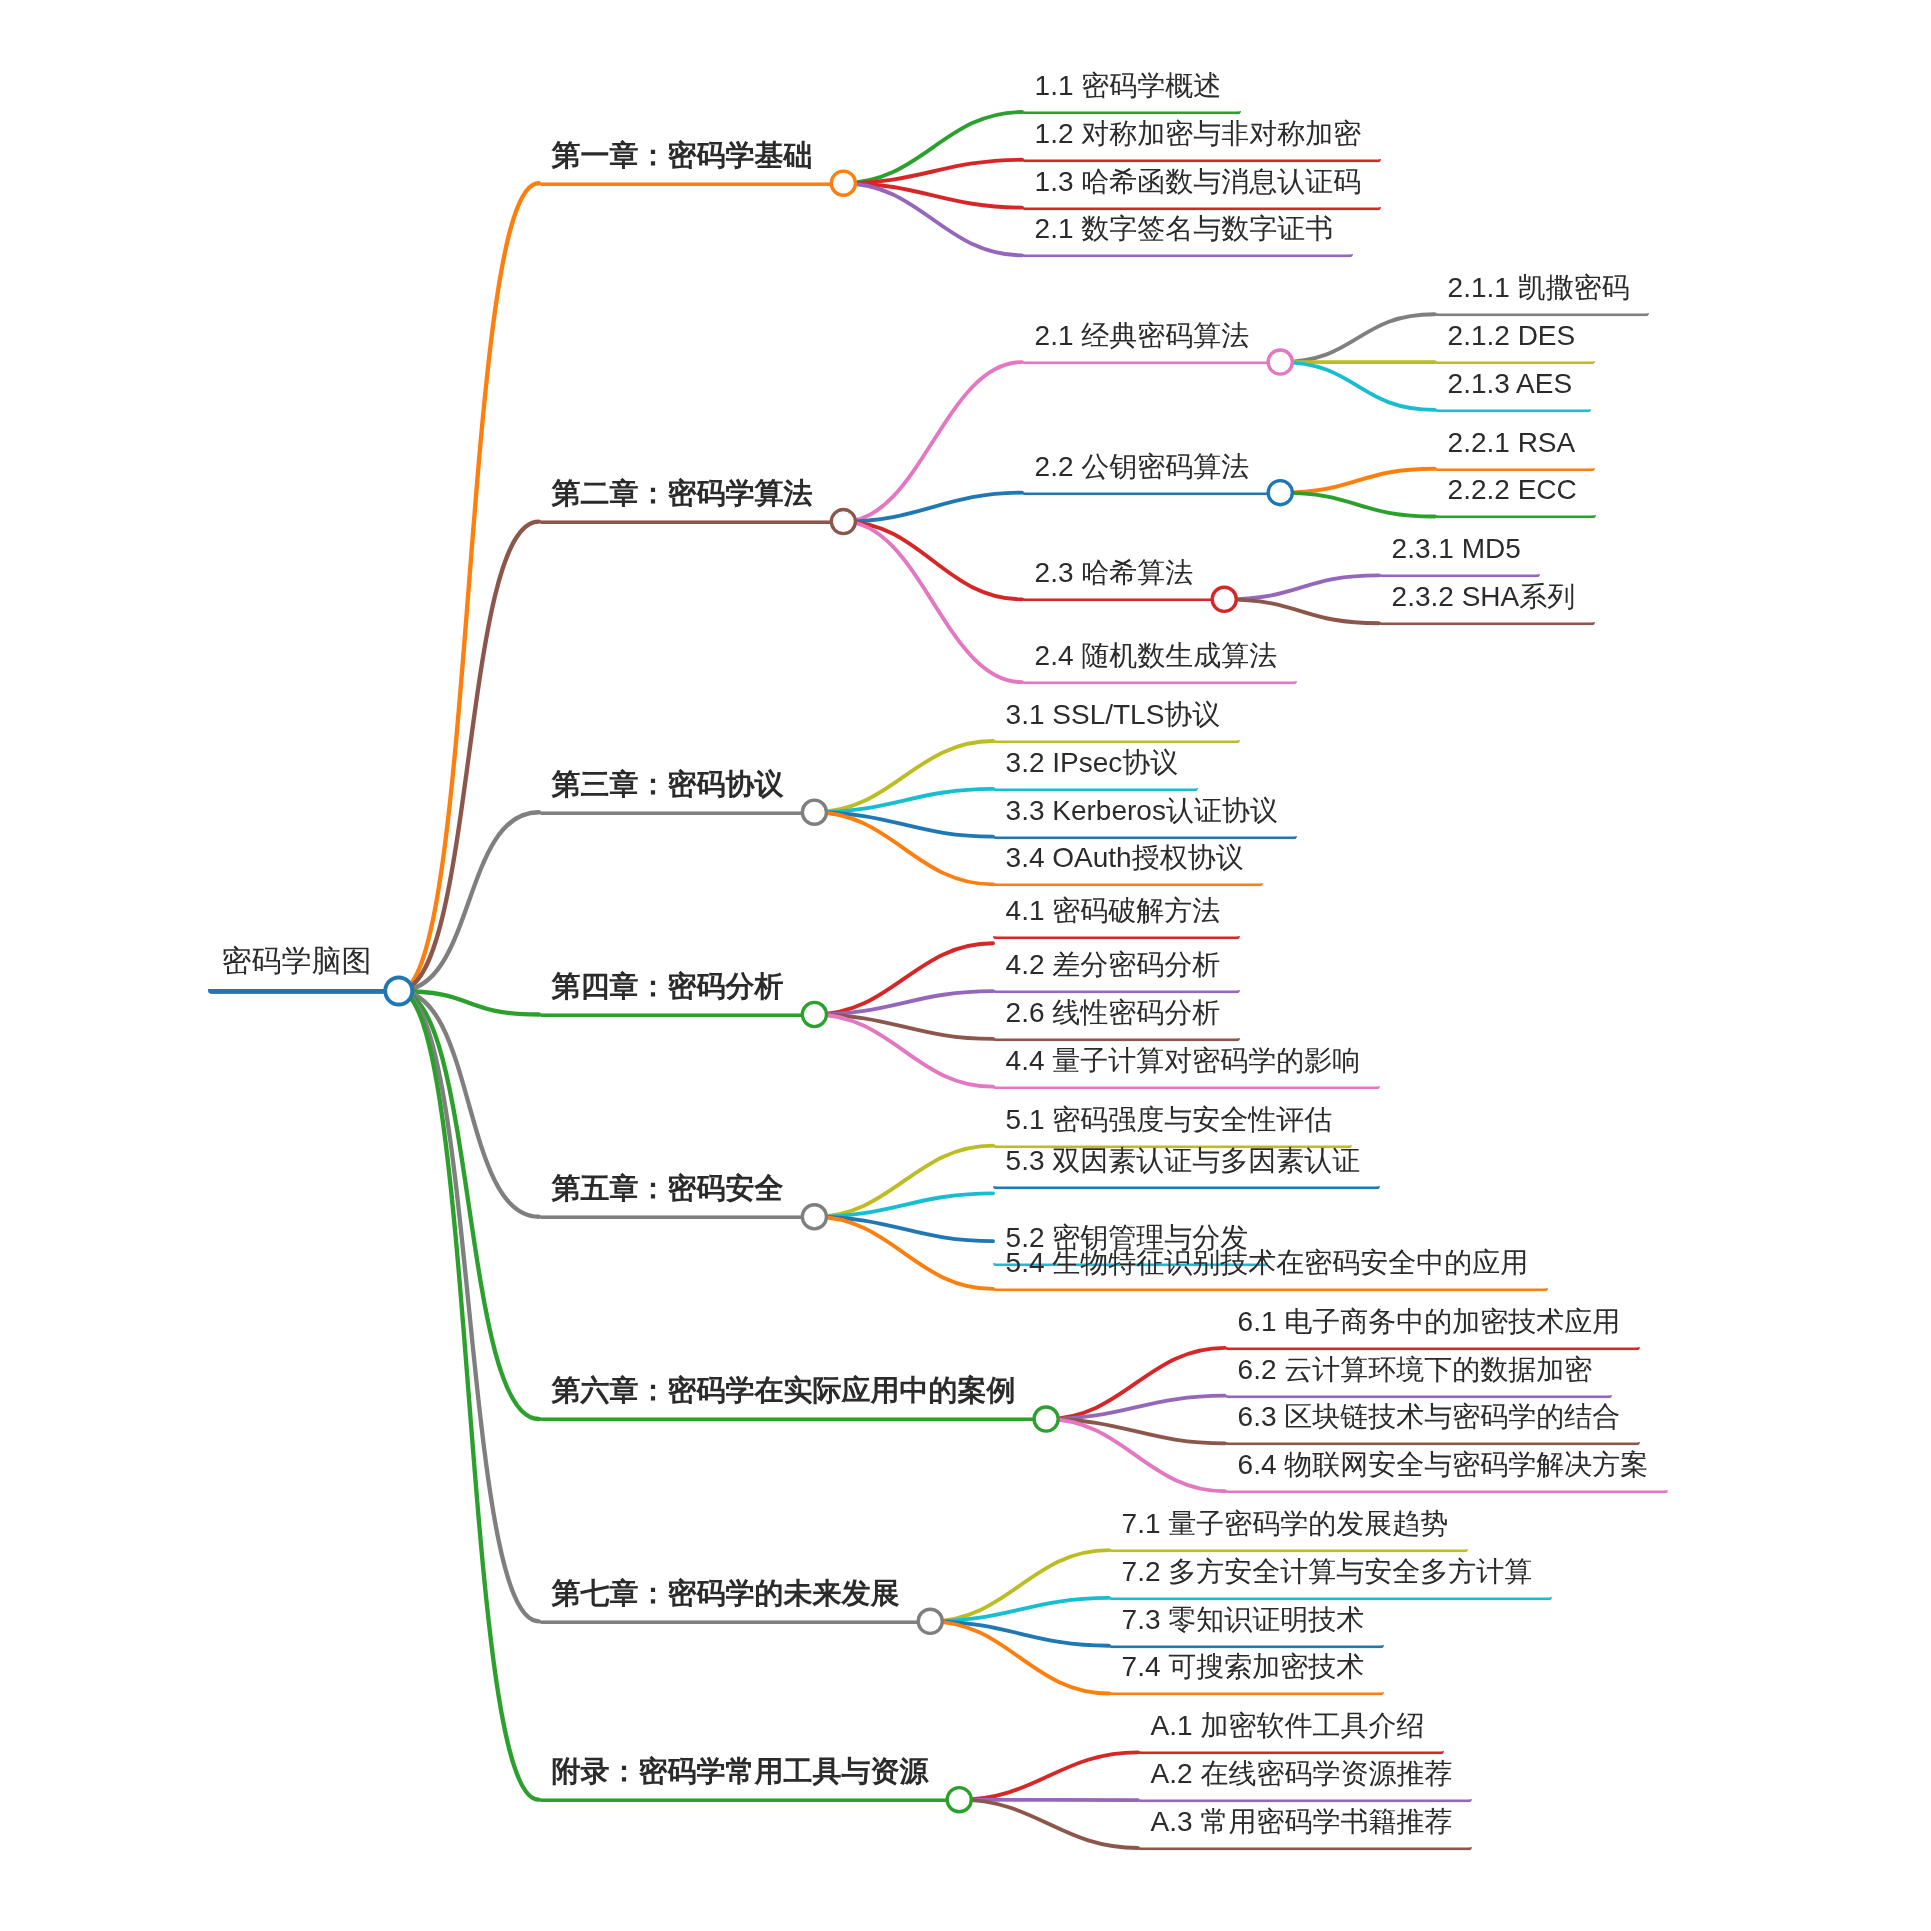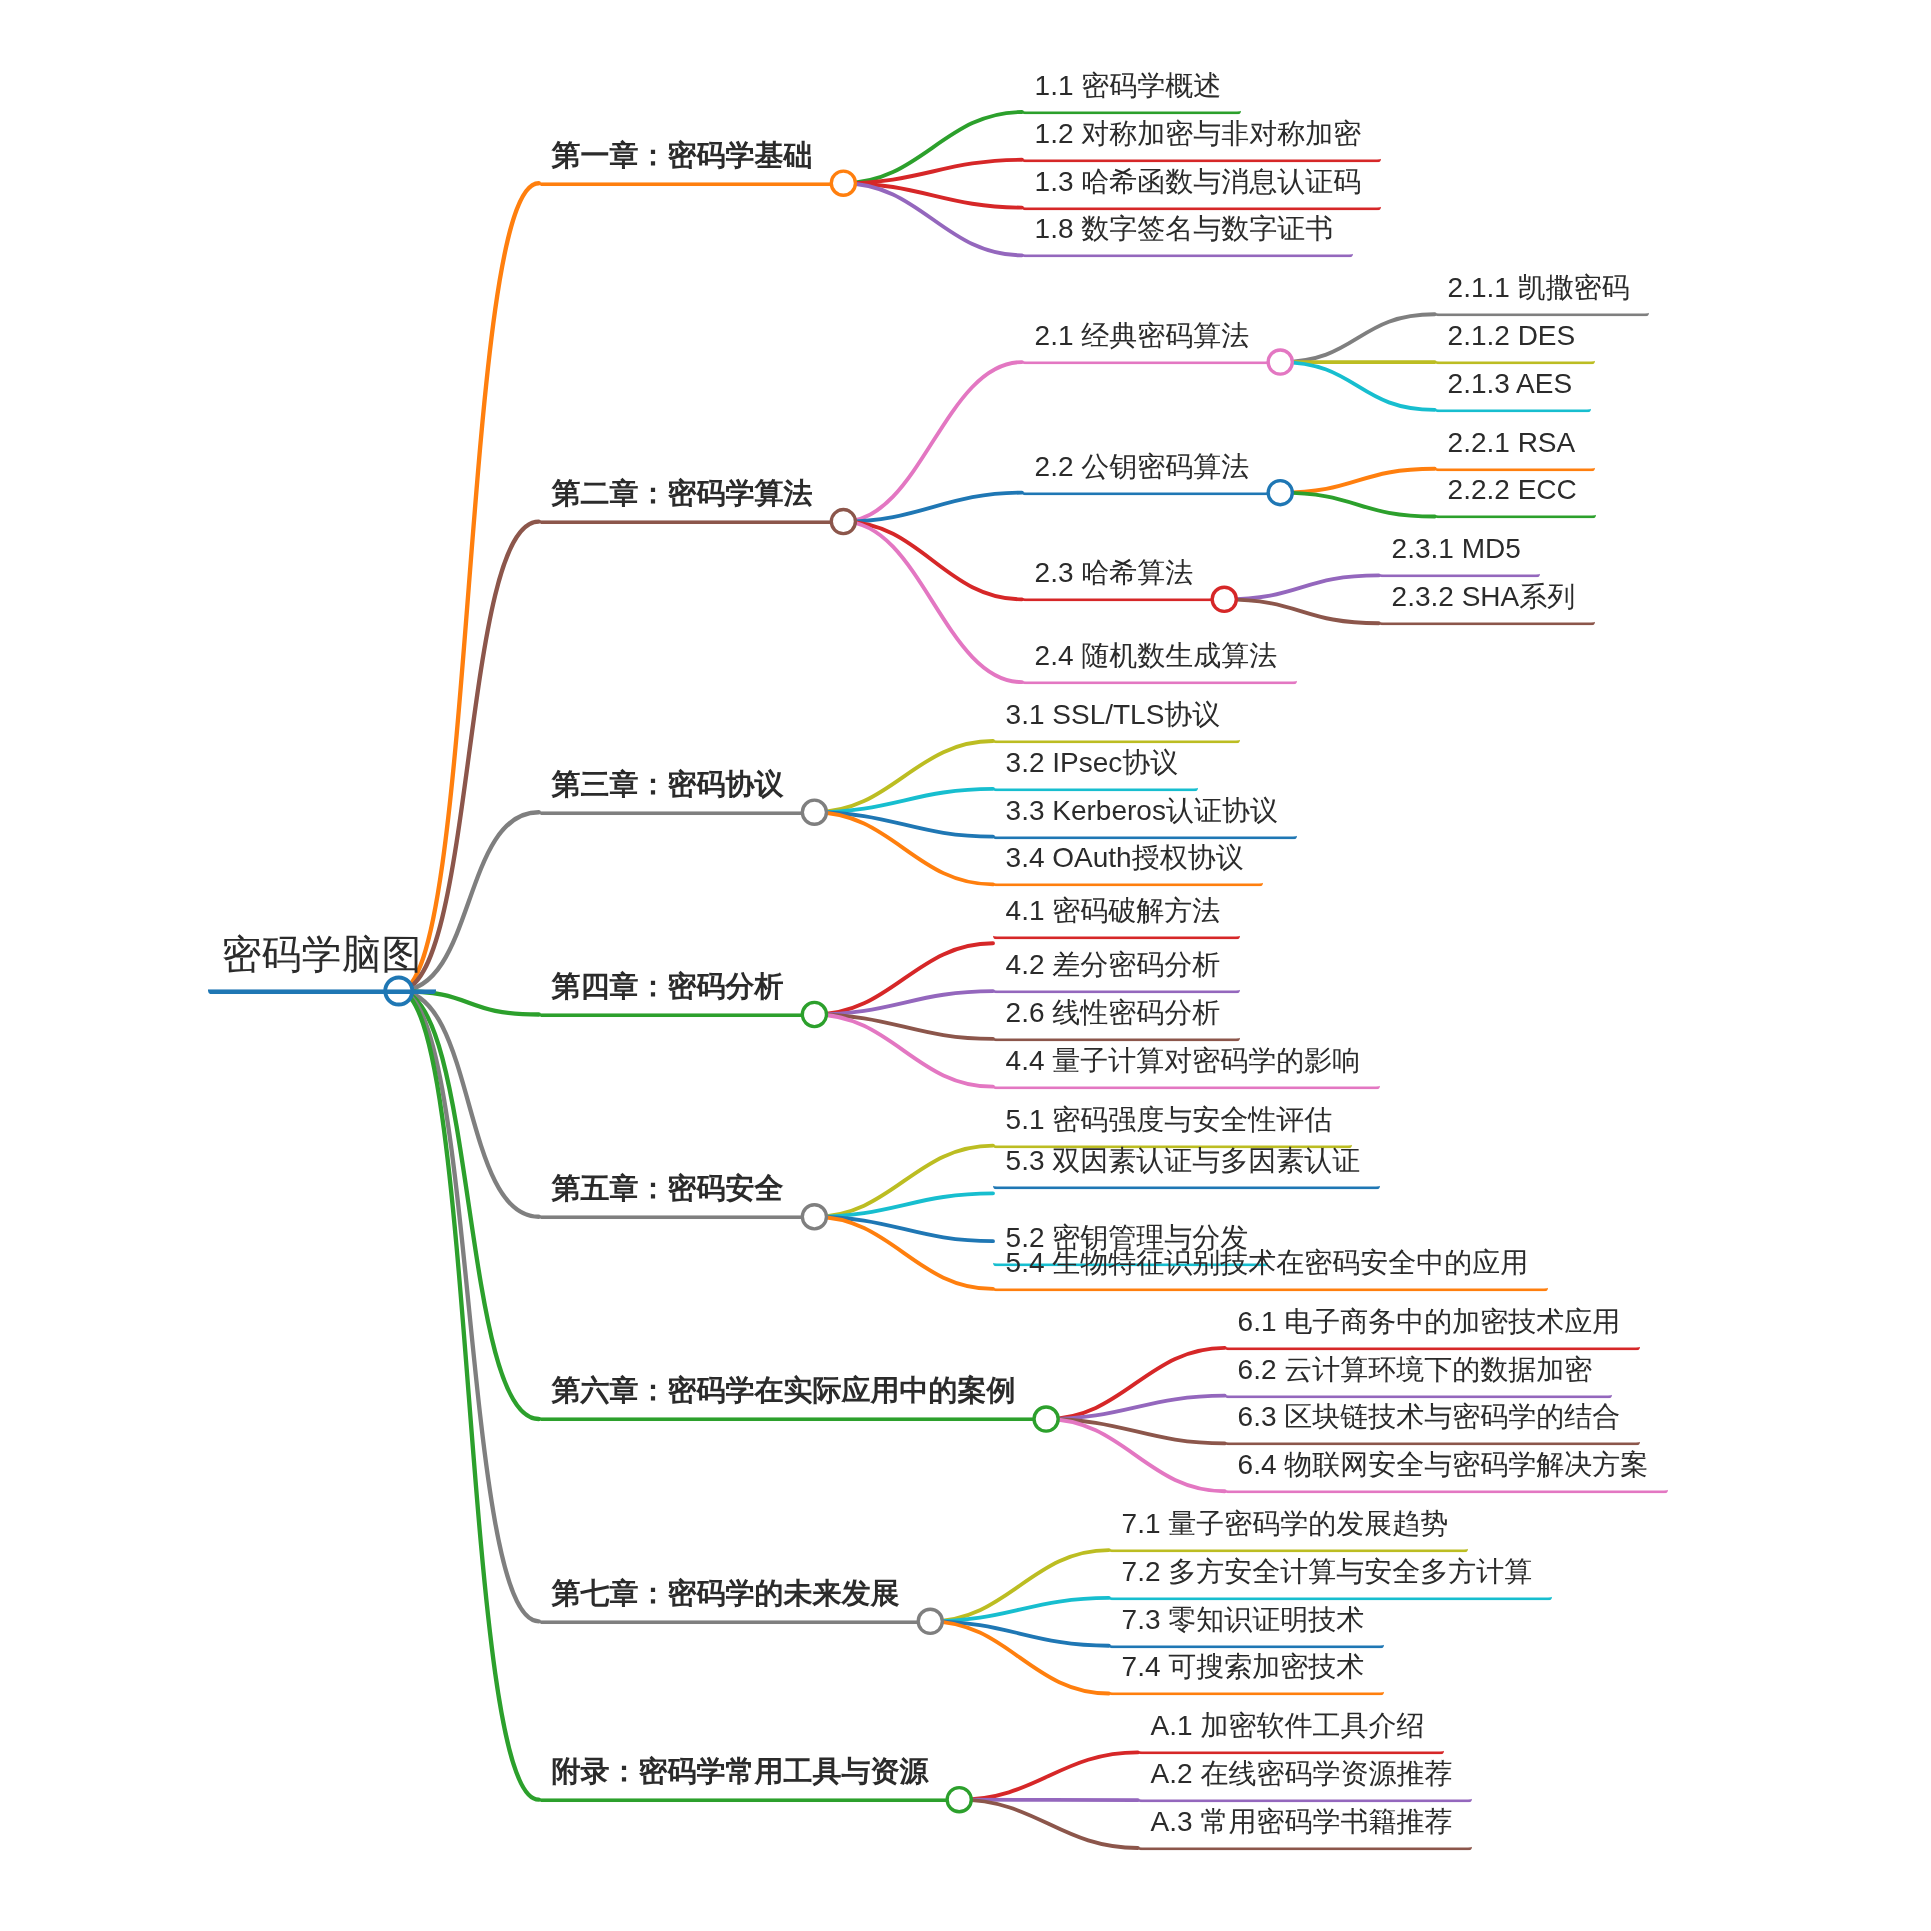--- a/index.html
+++ b/index.html
@@ -34,21 +34,21 @@
     color: #2b2b2b;
     font-size: 28px;
     line-height: 1.28;
     padding: 0 19.3px 6.8px 12.6px;
     border-bottom: 3.9px solid #999;
     border-radius: 3.9px;
     cursor: default;
   }
   .node .label { display: inline-block; }
   .depth0 {
-    font-size: 40px;
+    font-size: 30px;
     border-bottom-width: 5.8px;
     padding: 0 14.5px 8.7px 13.5px;
   }
   .depth1 {
     font-size: 29px;
     font-weight: 700;
     border-bottom-width: 4.8px;
     padding-bottom: 7.7px;
   }
 </style>
@@ -119,21 +119,21 @@
         <circle cx="993.5" cy="1864" r="12.5" fill="#ffffff" stroke="#2ca02c" stroke-width="3.5"></circle>
         <circle cx="413" cy="1026.375" r="14" fill="#ffffff" stroke="#1f77b4" stroke-width="4"></circle>
       </g>
   </svg>
   <div id="nodes">
       <div class="node depth0" style="border-bottom-color: rgb(31, 119, 180); left: 208px; top: 994px;"><span class="label">密码学脑图</span></div>
       <div class="node depth1" style="border-bottom-color: rgb(255, 127, 14); left: 539px; top: 186px;"><span class="label">第一章：密码学基础</span></div>
       <div class="node depth2" style="border-bottom-color: rgb(44, 160, 44); left: 1022px; top: 114px;"><span class="label">1.1 密码学概述</span></div>
       <div class="node depth2" style="border-bottom-color: rgb(214, 39, 40); left: 1022px; top: 162px;"><span class="label">1.2 对称加密与非对称加密</span></div>
       <div class="node depth2" style="border-bottom-color: rgb(214, 39, 40); left: 1022px; top: 210px;"><span class="label">1.3 哈希函数与消息认证码</span></div>
-      <div class="node depth2" style="border-bottom-color: rgb(148, 103, 189); left: 1022px; top: 257px;"><span class="label">1.8 数字签名与数字证书</span></div>
+      <div class="node depth2" style="border-bottom-color: rgb(148, 103, 189); left: 1022px; top: 257px;"><span class="label">2.1 数字签名与数字证书</span></div>
       <div class="node depth1" style="border-bottom-color: rgb(140, 86, 75); left: 539px; top: 524px;"><span class="label">第二章：密码学算法</span></div>
       <div class="node depth2" style="border-bottom-color: rgb(227, 119, 194); left: 1022px; top: 364px;"><span class="label">2.1 经典密码算法</span></div>
       <div class="node depth2" style="border-bottom-color: rgb(127, 127, 127); left: 1435px; top: 316px;"><span class="label">2.1.1 凯撒密码</span></div>
       <div class="node depth2" style="border-bottom-color: rgb(188, 189, 34); left: 1435px; top: 364px;"><span class="label">2.1.2 DES</span></div>
       <div class="node depth2" style="border-bottom-color: rgb(23, 190, 207); left: 1435px; top: 412px;"><span class="label">2.1.3 AES</span></div>
       <div class="node depth2" style="border-bottom-color: rgb(31, 119, 180); left: 1022px; top: 495px;"><span class="label">2.2 公钥密码算法</span></div>
       <div class="node depth2" style="border-bottom-color: rgb(255, 127, 14); left: 1435px; top: 471px;"><span class="label">2.2.1 RSA</span></div>
       <div class="node depth2" style="border-bottom-color: rgb(44, 160, 44); left: 1435px; top: 518px;"><span class="label">2.2.2 ECC</span></div>
       <div class="node depth2" style="border-bottom-color: rgb(214, 39, 40); left: 1022px; top: 601px;"><span class="label">2.3 哈希算法</span></div>
       <div class="node depth2" style="border-bottom-color: rgb(148, 103, 189); left: 1379px; top: 577px;"><span class="label">2.3.1 MD5</span></div>

